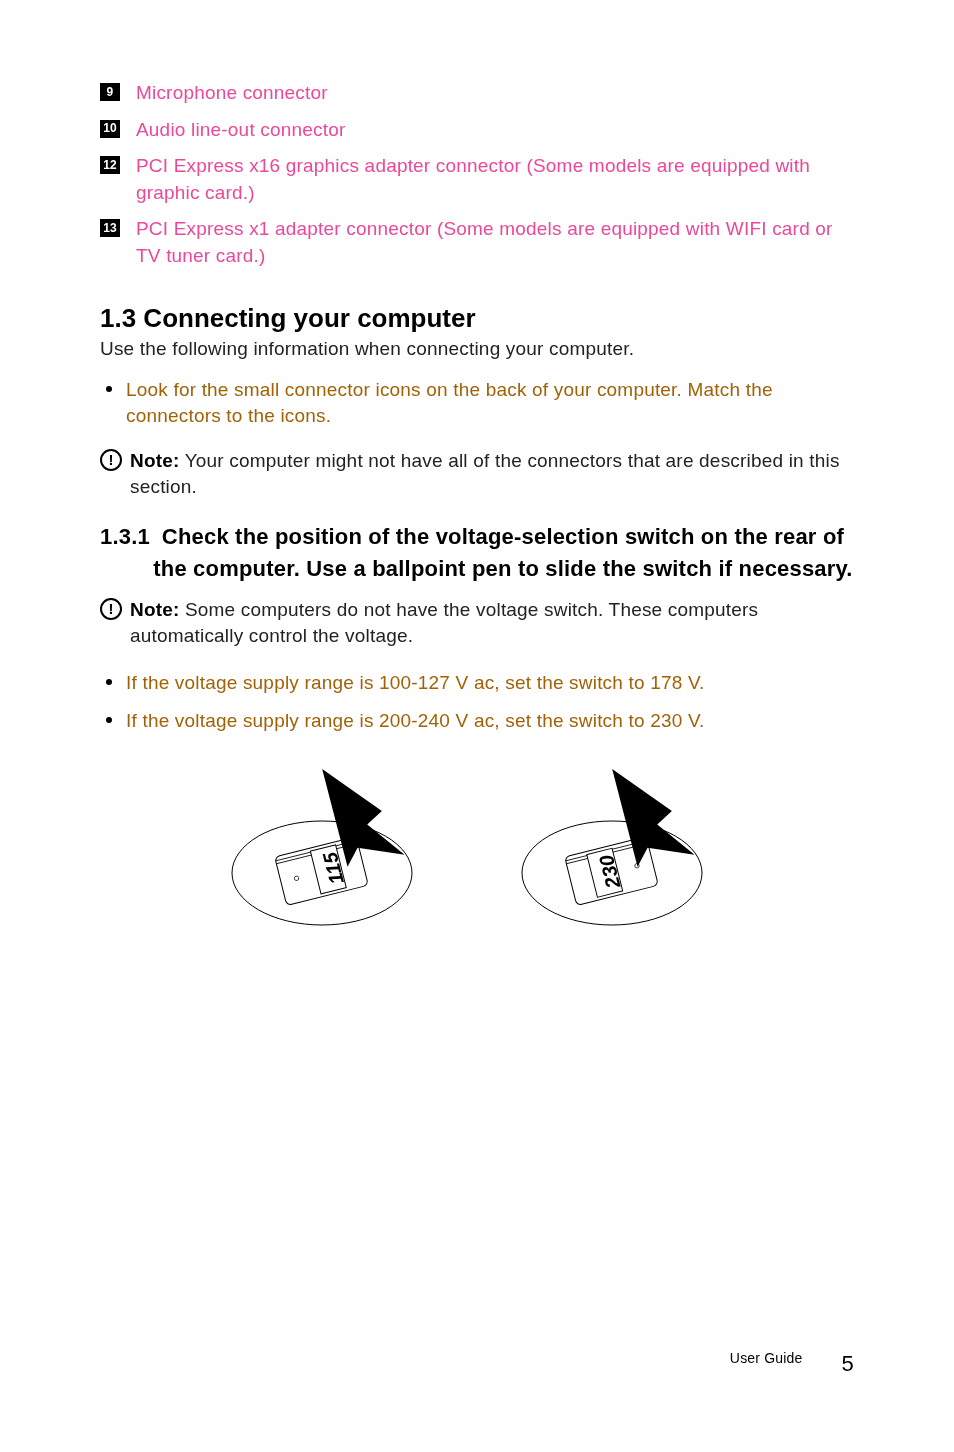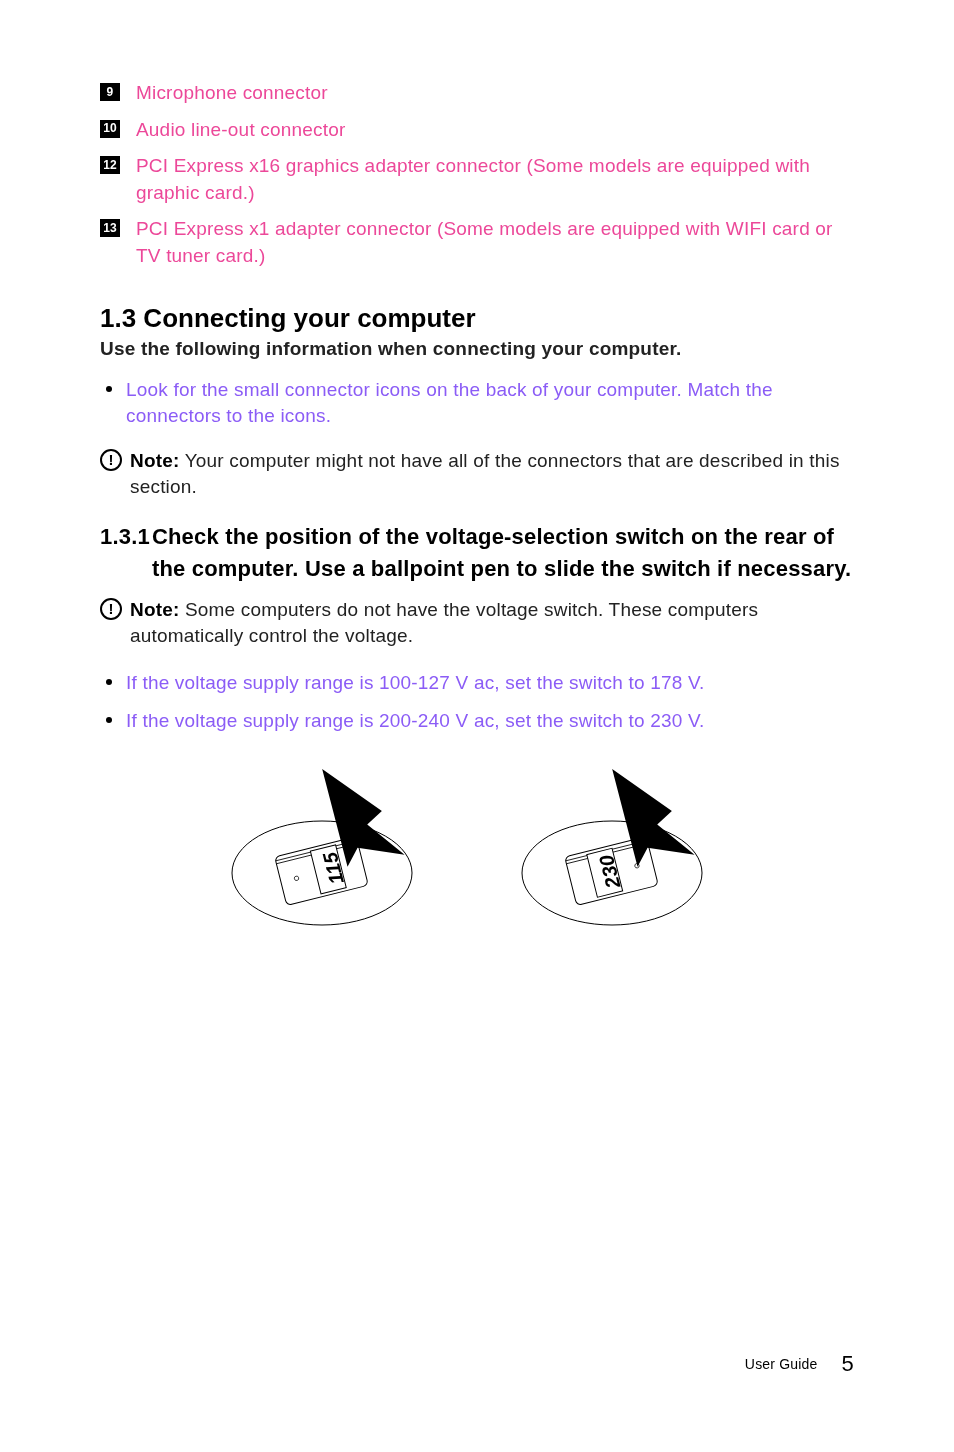--- a/index.html
+++ b/index.html
@@ -31,53 +31,54 @@
       margin-top: 3px;
       text-align: center;
     }
     .num-text { flex: 1; font-weight: 300; color:#ec4899; }
     h2 {
       font-size: 26px;
       font-weight: bold;
       margin-top: 20px;
       letter-spacing: 0;
     }
-    .intro { margin-bottom: 14px; font-weight:700; color:#222;}
+    .intro { margin-bottom: 14px; font-weight:400; color:#222;}
     .bullets { margin-bottom: 18px; }
     .bullet-item { display: flex; gap: 14px; margin-bottom: 12px; padding-left: 2px; }
     .bullet-dot { width: 6px; height: 6px; background: #000; border-radius: 50%; flex-shrink: 0; margin-top: 9px; margin-left:4px; }
-    .bullet-text { flex: 1; font-weight:300; color:#8b5cf6;}
+    .bullet-text { flex: 1; font-weight:300; color:#a16207;}
     .note-block { display: flex; gap: 8px; margin-bottom: 20px; align-items: flex-start; }
     .note-icon {
       width: 22px; height: 22px; border: 2px solid #000; border-radius: 50%;
       display: flex; align-items: center; justify-content: center;
       font-weight: bold; font-size: 15px; flex-shrink: 0; margin-top: 1px;
     }
     .note-text { flex: 1; font-weight:300; color:#222;}
     .note-text b { font-weight: 600; color:#000;}
     h3 {
       font-size: 22px;
       font-weight: bold;
       margin-bottom: 12px;
       margin-top: 14px;
       display: flex;
       gap: 2px;
       align-items: flex-start;
       line-height: 1.45;
+      text-align: center;
     }
     .h3-num { flex-shrink: 0; }
     .h3-text { flex: 1; }
     .diagrams { display: flex; justify-content: center; gap: 70px; margin-top: 18px; }
     .footer {
       position: absolute;
       bottom: 72px;
       right: 100px;
       display: flex;
-      align-items: center;
-      gap: 24px;
+      align-items: flex-start;
+      gap: 39px;
     }
     .footer-label { font-size: 14px; }
     .footer-page { font-size: 22px; }
   </style>
 </head>
 <body>
 
 <div class="numbered-list">
   <div class="num-item">
     <div class="num-badge">9</div>

